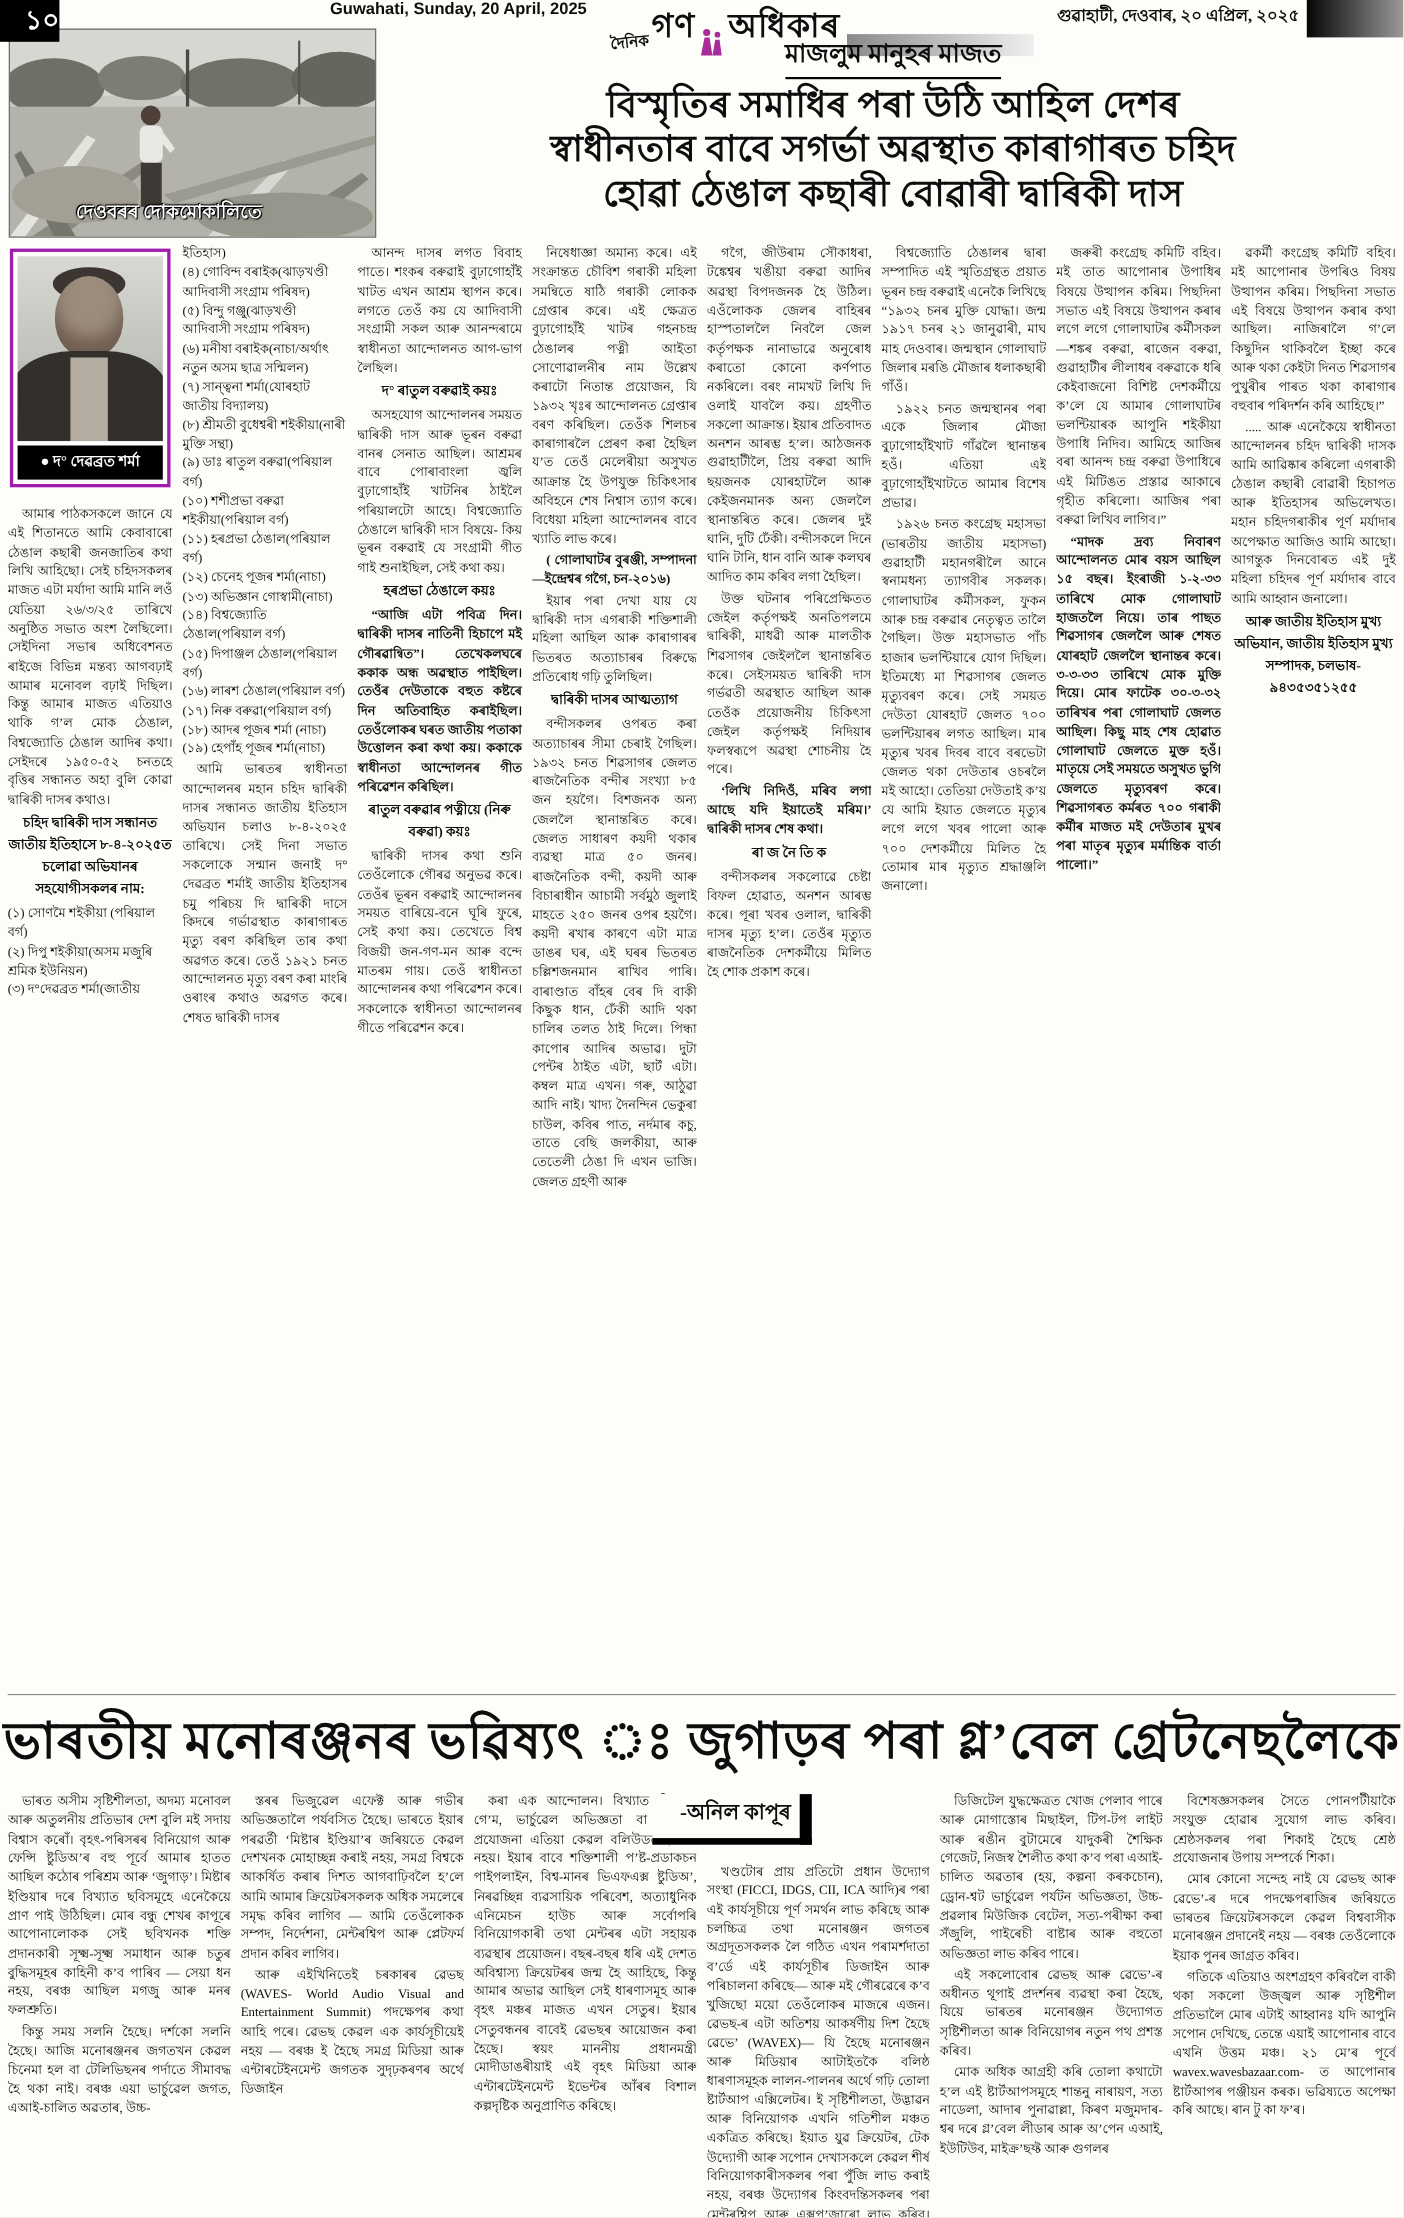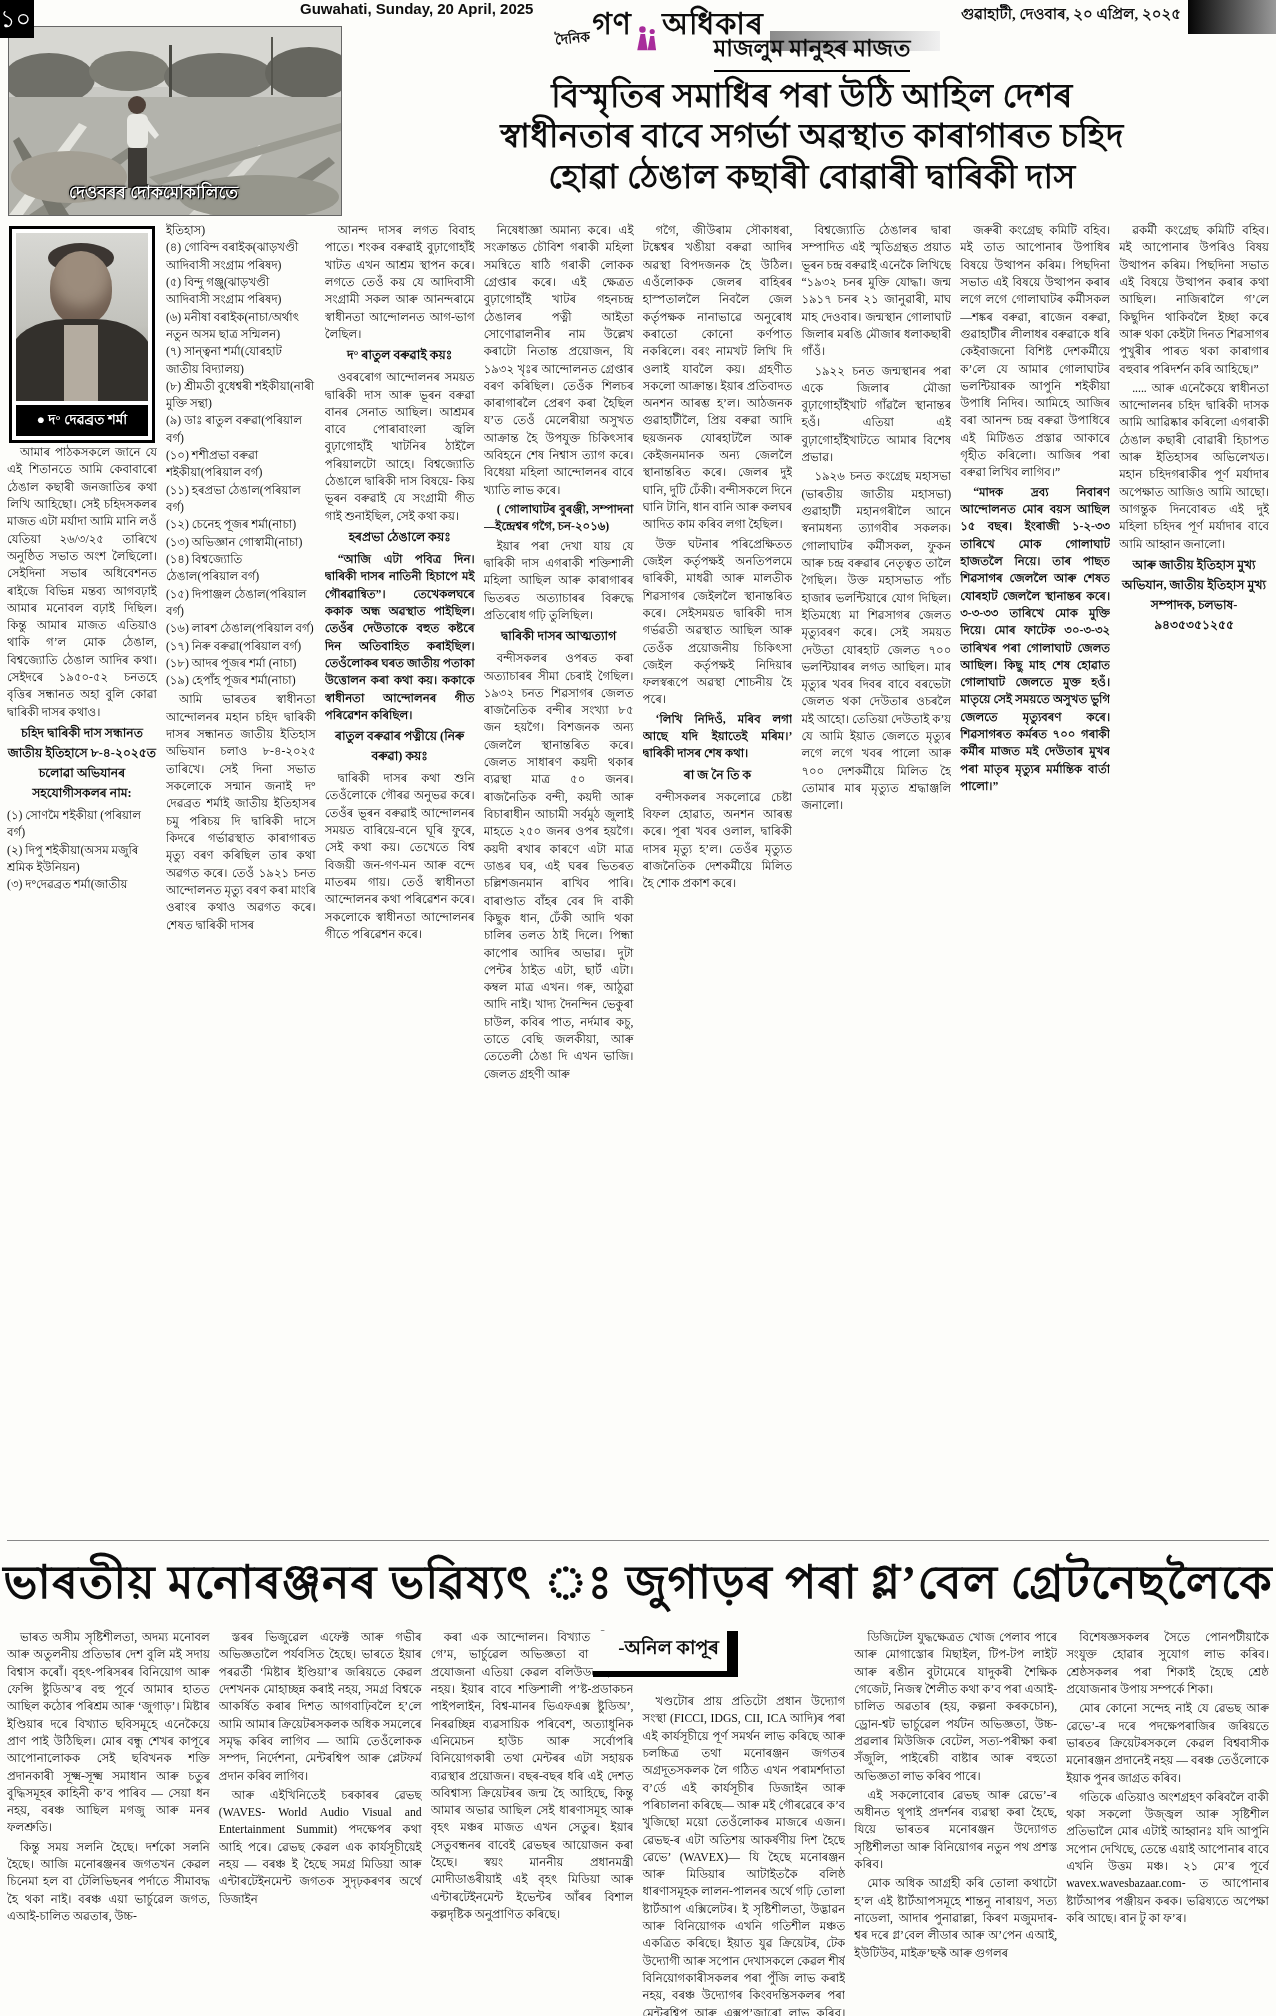--- a/index.html
+++ b/index.html
@@ -1,21 +1,21 @@
 <!DOCTYPE html>
 <html style="--accent: #a82c9b;"><head>
 <meta charset="utf-8">
 <style>
   html,body{margin:0;padding:0;background:#e8e8e4;}
   .page{position:relative;width:1276px;height:2016px;margin:0 auto;background:#fdfdfa;color:#0d0d0d;
         font-family:"Liberation Serif","DejaVu Serif",serif;overflow:hidden;}
   
   .topbar{position:relative;height:30px;}
-  .pagenum{position:absolute;left:0;top:0;width:34px;height:38px;background:#000;color:#fff;
-           font-size:24px;font-weight:normal;text-align:left;line-height:38px;z-index:5;}
+  .pagenum{position:absolute;left:0;top:0;width:54px;height:38px;background:#000;color:#fff;
+           font-size:24px;font-weight:bold;text-align:right;line-height:38px;z-index:5;}
   .date-en{position:absolute;left:300px;top:0;font-family:"Liberation Sans",sans-serif;
            font-weight:bold;font-size:15px;}
   .masthead{position:absolute;left:555px;top:0;display:flex;align-items:flex-end;}
   .mast-prefix{font-size:14px;font-weight:bold;transform:rotate(-6deg);margin-right:2px;}
   .mast-word{font-size:30px;font-weight:900;letter-spacing:1px;}
   .mast-icon{width:26px;height:26px;margin:0 2px;}
   .mast-strip{width:170px;height:20px;margin-left:6px;background:linear-gradient(90deg,#8a8a8a,#f0f0f0);}
   .date-as{position:absolute;right:95px;top:2px;font-size:15px;font-weight:bold;}
   .corner-strip{position:absolute;right:0;top:0;width:88px;height:34px;
                 background:linear-gradient(90deg,#050505,#9a9a9a);}
@@ -33,21 +33,21 @@
   
   .cols{display:flex;gap:9px;padding:0 7px;box-sizing:border-box;}
   .main-cols{height:1316px;overflow:hidden;margin-top:6px;}
   .col{flex:1;min-width:0;overflow:hidden;}
   .col p{margin:0 0 2px;font-size:11.7px;line-height:1.48;text-align:justify;text-indent:13px;}
   .col p.b-l{white-space:pre-line;text-indent:0;text-align:left;}
   .col p.b-q{font-weight:600;}
   .col h4{margin:3px 0;font-size:12.3px;text-align:center;font-weight:bold;}
   .col .b-sp{height:64px;}
   
-  .author-box{border:3px solid #000000;padding:4px;margin:4px 2px 1px;background:#fff;}
+  .author-box{border:3px solid #a21caf;padding:4px;margin:4px 2px 16px;background:#fff;}
   .author-photo{height:168px;background:linear-gradient(180deg,#d8d8d4 0%,#c2c2bc 55%,#8d8d86 100%);
                 position:relative;overflow:hidden;}
   .author-photo .head{position:absolute;left:34px;top:18px;width:62px;height:74px;border-radius:50% 50% 46% 46%;
                 background:#9c8c7c;box-shadow:inset 0 -18px 14px rgba(60,40,30,.45);}
   .author-photo .hair{position:absolute;left:32px;top:10px;width:66px;height:30px;border-radius:50%;background:#3c3632;}
   .author-photo .body{position:absolute;left:-6px;top:86px;width:142px;height:90px;border-radius:40% 40% 0 0;background:#33302c;}
   .author-photo .shirt{position:absolute;left:48px;top:92px;width:34px;height:80px;background:#b4aca0;}
   .author-byline{margin-top:4px;background:#000;color:#fff;text-align:center;font-weight:bold;
                  font-size:13.5px;padding:4px 0;}
   
@@ -159,21 +159,21 @@
 (১৫) দিপাঞ্জল ঠেঙাল(পৰিয়াল বৰ্গ)
 (১৬) লাৰশ ঠেঙাল(পৰিয়াল বৰ্গ)
 (১৭) নিৰু বৰুৱা(পৰিয়াল বৰ্গ)
 (১৮) আদৰ পূজৰ শৰ্মা (নাচা)
 (১৯) হেপাঁহ পূজৰ শৰ্মা(নাচা)</p>
         <p class="b-p">আমি ভাৰতৰ স্বাধীনতা আন্দোলনৰ মহান চহিদ দ্বাৰিকী দাসৰ সন্ধানত জাতীয় ইতিহাস অভিযান চলাও ৮-৪-২০২৫ তাৰিখে। সেই দিনা সভাত সকলোকে সন্মান জনাই দ° দেৱব্ৰত শৰ্মাই জাতীয় ইতিহাসৰ চমু পৰিচয় দি দ্বাৰিকী দাসে কিদৰে গৰ্ভাৱস্থাত কাৰাগাৰত মৃত্যু বৰণ কৰিছিল তাৰ কথা অৱগত কৰে। তেওঁ ১৯২১ চনত আন্দোলনত মৃত্যু বৰণ কৰা মাংৰি ওৰাংৰ কথাও অৱগত কৰে। শেষত দ্বাৰিকী দাসৰ</p>
       </div>
       <div class="col">
         <p class="b-p">আনন্দ দাসৰ লগত বিবাহ পাতে। শংকৰ বৰুৱাই বুঢ়াগোহাঁই খাটত এখন আশ্ৰম স্থাপন কৰে। লগতে তেওঁ কয় যে আদিবাসী সংগ্ৰামী সকল আৰু আনন্দৰামে স্বাধীনতা আন্দোলনত আগ-ভাগ লৈছিল।</p>
         <h4 class="b-h">দ° ৰাতুল বৰুৱাই কয়ঃ</h4>
-        <p class="b-p">ওবৰৰোগ আন্দোলনৰ সময়ত দ্বাৰিকী দাস আৰু ভূৰন বৰুৱা বানৰ সেনাত আছিল। আশ্ৰমৰ বাবে পোৰাবাংলা জ্বলি বুঢ়াগোহাঁই খাটনিৰ ঠাইলৈ পৰিয়ালটো আহে। বিশ্বজ্যোতি ঠেঙালে দ্বাৰিকী দাস বিষয়ে- কিয় ভূৰন বৰুৱাই যে সংগ্ৰামী গীত গাই শুনাইছিল, সেই কথা কয়।</p>
+        <p class="b-p">অসহযোগ আন্দোলনৰ সময়ত দ্বাৰিকী দাস আৰু ভূৰন বৰুৱা বানৰ সেনাত আছিল। আশ্ৰমৰ বাবে পোৰাবাংলা জ্বলি বুঢ়াগোহাঁই খাটনিৰ ঠাইলৈ পৰিয়ালটো আহে। বিশ্বজ্যোতি ঠেঙালে দ্বাৰিকী দাস বিষয়ে- কিয় ভূৰন বৰুৱাই যে সংগ্ৰামী গীত গাই শুনাইছিল, সেই কথা কয়।</p>
         <h4 class="b-h">হৰপ্ৰভা ঠেঙালে কয়ঃ</h4>
         <p class="b-q">“আজি এটা পবিত্ৰ দিন। দ্বাৰিকী দাসৰ নাতিনী হিচাপে মই গৌৰৱান্বিত”। তেখেকলঘৰে ককাক অন্ধ অৱস্থাত পাইছিল। তেওঁৰ দেউতাকে বহুত কষ্টৰে দিন অতিবাহিত কৰাইছিল। তেওঁলোকৰ ঘৰত জাতীয় পতাকা উত্তোলন কৰা কথা কয়। ককাকে স্বাধীনতা আন্দোলনৰ গীত পৰিৱেশন কৰিছিল।</p>
         <h4 class="b-h">ৰাতুল বৰুৱাৰ পত্নীয়ে (নিৰু বৰুৱা) কয়ঃ</h4>
         <p class="b-p">দ্বাৰিকী দাসৰ কথা শুনি তেওঁলোকে গৌৰৱ অনুভৱ কৰে। তেওঁৰ ভূৰন বৰুৱাই আন্দোলনৰ সময়ত বাৰিয়ে-বনে ঘূৰি ফুৰে, সেই কথা কয়। তেখেতে বিশ্ব বিজয়ী জন-গণ-মন আৰু বন্দে মাতৰম গায়। তেওঁ স্বাধীনতা আন্দোলনৰ কথা পৰিৱেশন কৰে। সকলোকে স্বাধীনতা আন্দোলনৰ গীতে পৰিৱেশন কৰে।</p>
       </div>
       <div class="col">
         <p class="b-p">নিষেধাজ্ঞা অমান্য কৰে। এই সংক্ৰান্তত চৌবিশ গৰাকী মহিলা সমন্বিতে ষাঠি গৰাকী লোকক গ্ৰেপ্তাৰ কৰে। এই ক্ষেত্ৰত বুঢ়াগোহাঁই খাটৰ গহনচন্দ্ৰ ঠেঙালৰ পত্নী আইতা সোণোৱালনীৰ নাম উল্লেখ কৰাটো নিতান্ত প্ৰয়োজন, যি ১৯৩২ খৃঃৰ আন্দোলনত গ্ৰেপ্তাৰ বৰণ কৰিছিল। তেওঁক শিলচৰ কাৰাগাৰলৈ প্ৰেৰণ কৰা হৈছিল য’ত তেওঁ মেলেৰীয়া অসুখত আক্ৰান্ত হৈ উপযুক্ত চিকিৎসাৰ অবিহনে শেষ নিশ্বাস ত্যাগ কৰে। বিধেয়া মহিলা আন্দোলনৰ বাবে খ্যাতি লাভ কৰে।</p>
         <p class="b-q">( গোলাঘাটৰ বুৰঞ্জী, সম্পাদনা—ইন্দ্ৰেশ্বৰ গগৈ, চন-২০১৬)</p>
         <p class="b-p">ইয়াৰ পৰা দেখা যায় যে দ্বাৰিকী দাস এগৰাকী শক্তিশালী মহিলা আছিল আৰু কাৰাগাৰৰ ভিতৰত অত্যাচাৰৰ বিৰুদ্ধে প্ৰতিৰোধ গঢ়ি তুলিছিল।</p>
         <h4 class="b-h">দ্বাৰিকী দাসৰ আত্মত্যাগ</h4>

